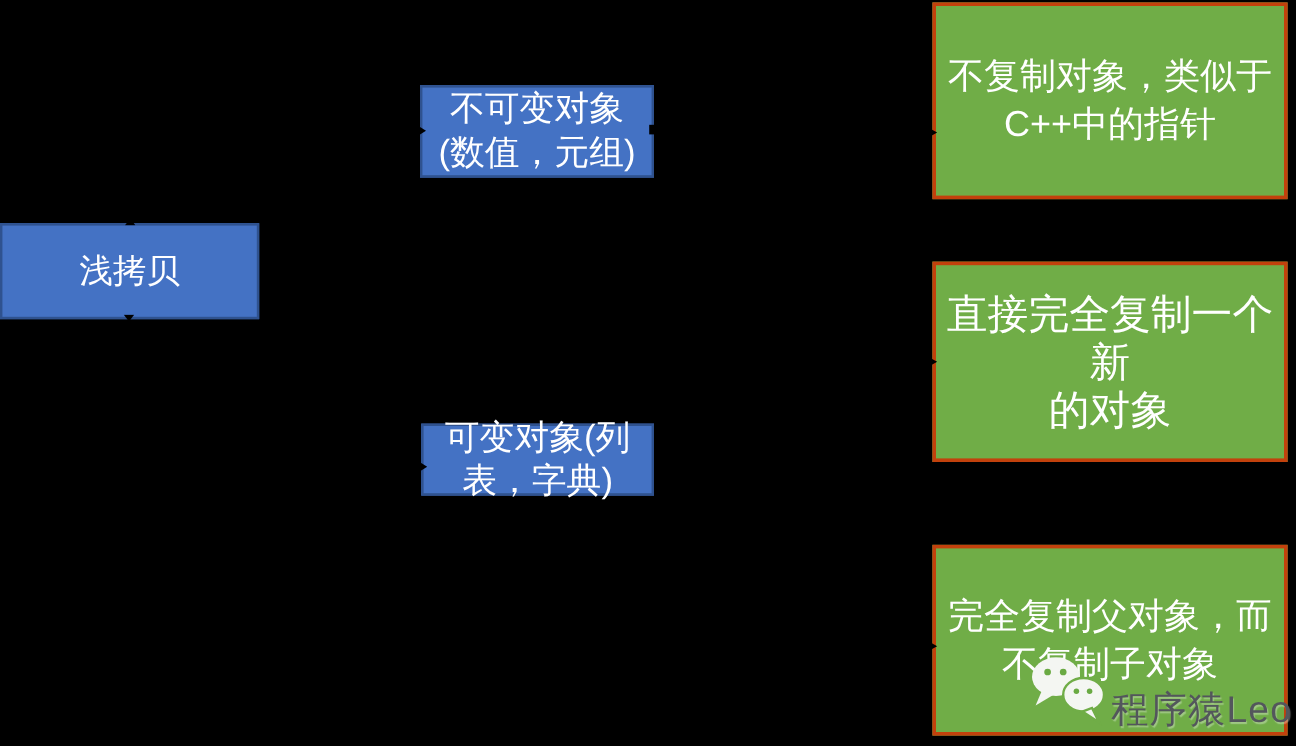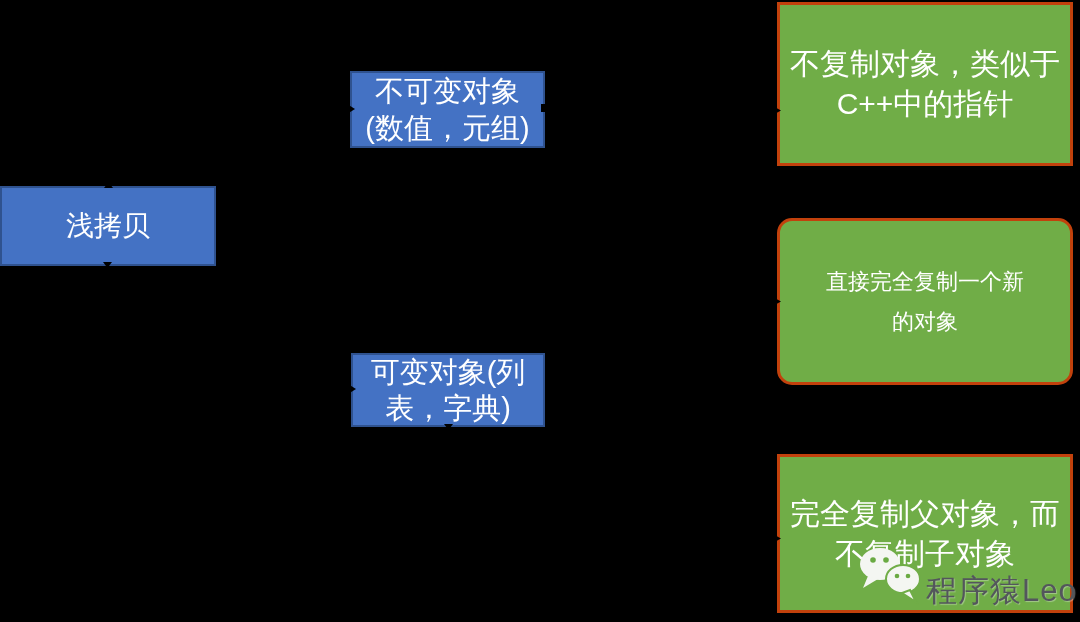--- a/index.html
+++ b/index.html
@@ -31,23 +31,23 @@
   .node-blue {
     background: #4472C4;
     border: 2px solid #2F528F;
   }
   .node-green {
     background: #70AD47;
     border: 3px solid #c2410c;
   }
   #node-root   { left: 0px;   top: 186px; width: 216px; height: 80px;  font-size: 28px; line-height: 36px; }
   #node-immutable { left: 350px; top: 71px;  width: 195px; height: 77px;  font-size: 29px; line-height: 37px; }
-  #node-mutable   { left: 351px; top: 353px; width: 194px; height: 74px;  font-size: 29px; line-height: 36px; }
+  #node-mutable   { left: 351px; top: 353px; width: 194px; height: 60px;  font-size: 29px; line-height: 36px; }
   #node-leaf-pointer { left: 777px; top: 2px;   width: 296px; height: 164px; font-size: 30px; line-height: 40px; }
-  #node-leaf-newobj  { left: 777px; top: 218px; width: 296px; height: 167px; font-size: 22px; line-height: 40px; border-radius: 15px; }
+  #node-leaf-newobj  { left: 777px; top: 218px; width: 296px; height: 167px; font-size: 34px; line-height: 40px; }
   #node-leaf-parent  { left: 777px; top: 454px; width: 296px; height: 159px; font-size: 30px; line-height: 40px; }
 
   
   .stub { position: absolute; background: #000; }
   .stub-right { clip-path: polygon(0 0, 100% 50%, 0 100%); }
   .stub-up    { clip-path: polygon(0 100%, 50% 0, 100% 100%); }
   .stub-down  { clip-path: polygon(0 0, 100% 0, 50% 100%); }
   #stub-root-top      { left: 104px; top: 182px; width: 9px;  height: 6px; }
   #stub-root-bottom   { left: 103px; top: 262px; width: 9px;  height: 6px; }
   #stub-immutable-in  { left: 347px; top: 104px; width: 8px;  height: 10px; }

